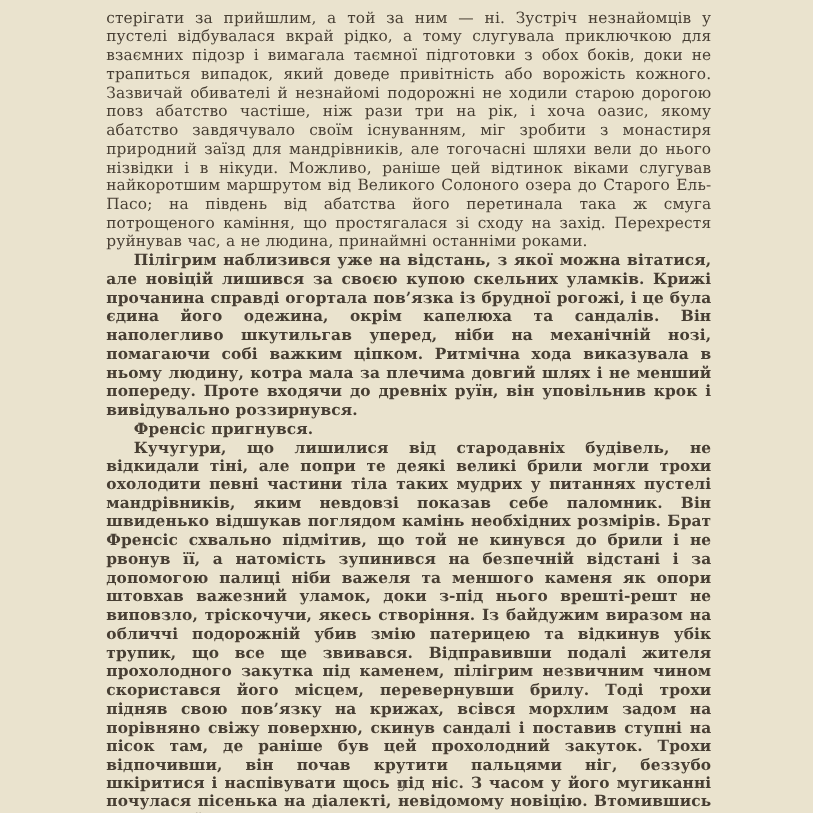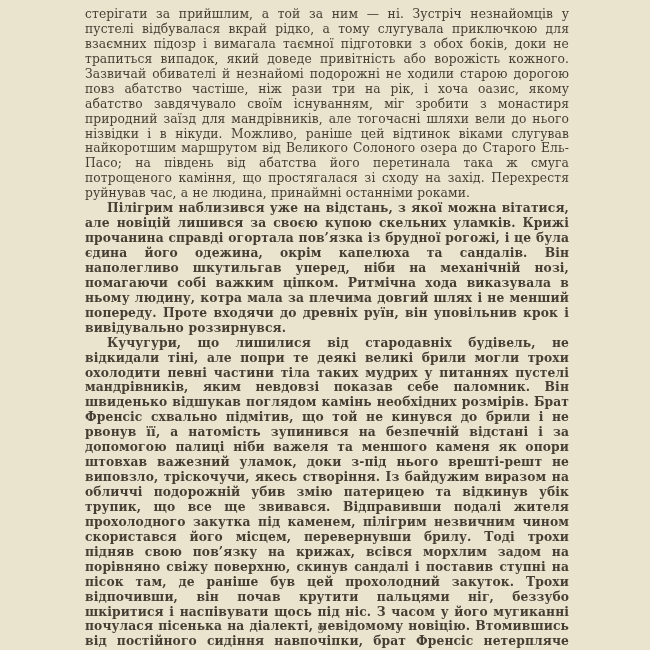--- a/index.html
+++ b/index.html
@@ -48,17 +48,18 @@
     line-height: 14px;
   }
 </style>
 </head>
 <body>
 
 <div class="page">
   <div class="text-block">
     <p class="para">стерігати за прийшлим, а той за ним — ні. Зустріч незнайомців у пустелі відбувалася вкрай рідко, а тому слугувала приключкою для взаємних підозр і вимагала таємної підготовки з обох боків, доки не трапиться випадок, який доведе привітність або ворожість кожного. Зазвичай обивателі й незнайомі подорожні не ходили старою дорогою повз абатство частіше, ніж рази три на рік, і хоча оазис, якому абатство завдячувало своїм існуванням, міг зробити з монастиря природний заїзд для мандрівників, але тогочасні шляхи вели до нього нізвідки і в нікуди. Можливо, раніше цей відтинок віками слугував найкоротшим маршрутом від Великого Солоного озера до Старого Ель-Пасо; на південь від абатства його перетинала така ж смуга потрощеного каміння, що простягалася зі сходу на захід. Перехрестя руйнував час, а не людина, принаймні останніми роками.</p>
     <p class="para indent">Пілігрим наблизився уже на відстань, з якої можна вітатися, але новіцій лишився за своєю купою скельних уламків. Крижі прочанина справді огортала пов’язка із брудної рогожі, і це була єдина його одежина, окрім капелюха та сандалів. Він наполегливо шкутильгав уперед, ніби на механічній нозі, помагаючи собі важким ціпком. Ритмічна хода виказувала в ньому людину, котра мала за плечима довгий шлях і не менший попереду. Проте входячи до древніх руїн, він уповільнив крок і вивідувально роззирнувся.</p>
+    <p class="para indent">Френсіс пригнувся.</p>
     <p class="para indent">Кучугури, що лишилися від стародавніх будівель, не відкидали тіні, але попри те деякі великі брили могли трохи охолодити певні частини тіла таких мудрих у питаннях пустелі мандрівників, яким невдовзі показав себе паломник. Він швиденько відшукав поглядом камінь необхідних розмірів. Брат Френсіс схвально підмітив, що той не кинувся до брили і не рвонув її, а натомість зупинився на безпечній відстані і за допомогою палиці ніби важеля та меншого каменя як опори штовхав важезний уламок, доки з-під нього врешті-решт не виповзло, тріскочучи, якесь створіння. Із байдужим виразом на обличчі подорожній убив змію патерицею та відкинув убік трупик, що все ще звивався. Відправивши подалі жителя прохолодного закутка під каменем, пілігрим незвичним чином скористався його місцем, перевернувши брилу. Тоді трохи підняв свою пов’язку на крижах, всівся морхлим задом на порівняно свіжу поверхню, скинув сандалі і поставив ступні на пісок там, де раніше був цей прохолодний закуток. Трохи відпочивши, він почав крутити пальцями ніг, беззубо шкіритися і наспівувати щось під ніс. З часом у його мугиканні почулася пісенька на діалекті, невідомому новіцію. Втомившись від постійного сидіння навпочіпки, брат Френсіс нетерпляче смикнувся.</p>
     <p class="para indent">Співаючи, пілігрим видобув із клумака коржик і шматок сиру. А тоді спинився, підвівся на мить і неголосно, гугняво промекав місцевою говіркою:</p>
   </div>
   <div class="page-number">9</div>
 </div>
 
 </body></html>

